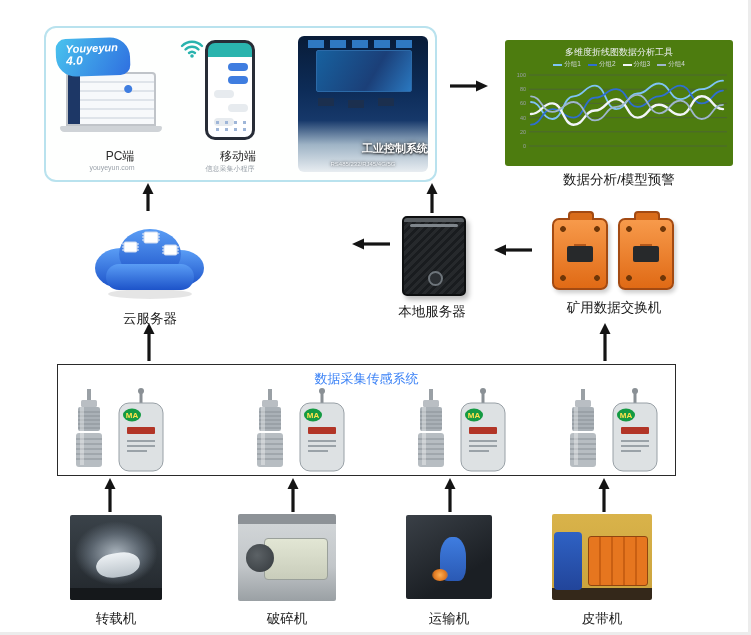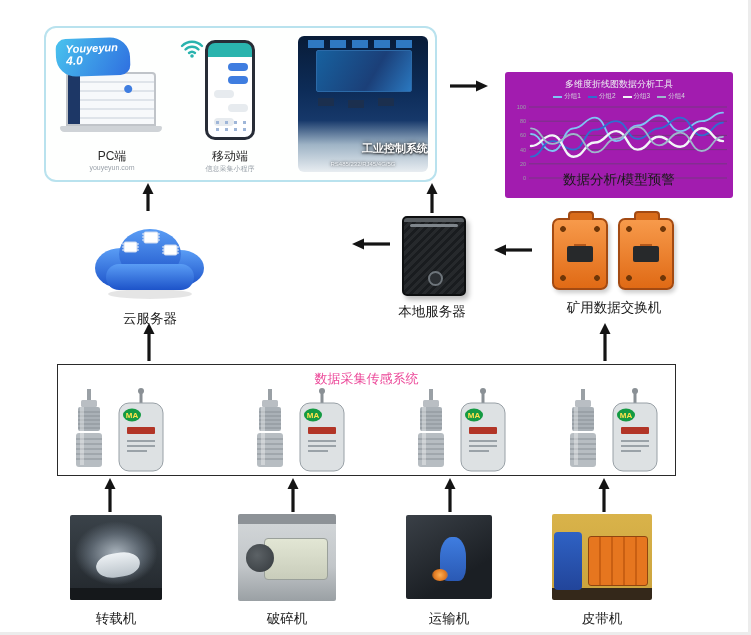--- a/index.html
+++ b/index.html
@@ -3,21 +3,21 @@
 <meta charset="utf-8">
 <style>
   html,body{margin:0;padding:0;background:#fff;}
   body{width:751px;height:635px;font-family:"Liberation Sans","DejaVu Sans",sans-serif;}
   .canvas{position:relative;width:751px;height:635px;background:#fff;overflow:hidden;
           box-shadow:inset -3px -3px 0 #ececec;}
   
   .top-box{position:absolute;left:44px;top:26px;width:389px;height:152px;background:#fefffe;
            border:2px solid #b9e2ee;border-radius:12px;}
   .tile{position:absolute;top:8px;height:138px;}
-  .tile-label{position:absolute;top:112px;left:0;width:100%;text-align:center;
+  .tile-label{position:absolute;top:112px;left:8px;width:100%;text-align:center;
               font-size:12px;color:#2b2b2b;}
   .tile-sub{position:absolute;top:128px;left:0;width:100%;text-align:center;
             font-size:7px;color:#9aa2aa;}
   
   .pc-tile{left:8px;width:116px;}
   .banner{position:absolute;left:2px;top:2px;width:74px;height:38px;z-index:2;
           background:linear-gradient(120deg,#49c3ee,#2f6fe0);
           border-radius:10px 20px 10px 20px;transform:rotate(-2deg);
           color:#fff;font-style:italic;font-weight:bold;padding:4px 0 0 10px;box-sizing:border-box;}
   .banner .b1{font-size:11px;line-height:12px;}
@@ -50,22 +50,22 @@
   .ind-photo::before{content:"";position:absolute;left:18px;top:14px;width:94px;height:40px;
       background:linear-gradient(120deg,#17619f,#1b3f78 60%,#2a78c0);border:1px solid #2c6aa8;border-radius:2px;}
   .ind-photo::after{content:"";position:absolute;left:10px;top:4px;width:16px;height:8px;background:#2f79c2;
       box-shadow:22px 0 0 #2f79c2,44px 0 0 #2f79c2,66px 0 0 #2f79c2,88px 0 0 #2f79c2,
                  10px 58px 0 #1b2f4e,40px 60px 0 #1b2f4e,70px 58px 0 #1b2f4e;}
   .ind-label{position:absolute;left:0;bottom:16px;width:100%;text-align:right;z-index:3;
       font-size:11px;font-weight:bold;color:#fff;text-shadow:0 0 4px rgba(0,0,0,.85),0 1px 2px rgba(0,0,0,.8);}
   .ind-sub{position:absolute;left:0;bottom:5px;width:100%;text-align:center;z-index:3;
       font-size:6px;color:#f0f4f8;text-shadow:0 0 3px rgba(0,0,0,.85);}
   
-  .chart-panel{position:absolute;left:505px;top:40px;width:228px;height:126px;background:#a21caf;
-               border-radius:3px;overflow:hidden;margin-top:32px;}
+  .chart-panel{position:absolute;left:505px;top:40px;width:228px;height:126px;background:#4d7c0f;
+               border-radius:3px;overflow:hidden;}
   .chart-title{padding-top:6px;text-align:center;font-size:9px;color:#eef1f4;}
   .chart-legend{height:11px;display:flex;justify-content:center;gap:7px;align-items:center;}
   .legend-item{display:flex;align-items:center;font-size:6.5px;color:#d5dadf;}
   .legend-item i{display:inline-block;width:9px;height:2px;margin-right:2px;}
   .chart-caption{position:absolute;left:517px;top:171px;width:204px;text-align:center;
                  font-size:13.5px;color:#1a1a1a;}
   
   .node-label{position:absolute;font-size:13.5px;color:#1a1a1a;text-align:center;}
   
   .cloud{position:absolute;left:88px;top:212px;}
@@ -90,21 +90,21 @@
         linear-gradient(180deg,#f79a4b,#e06a15);
       box-shadow:2px 3px 4px rgba(0,0,0,.2);}
   .switch-unit::before{content:"";position:absolute;top:-9px;left:14px;width:22px;height:7px;
       background:#d96c1a;border:2px solid #a34a12;border-bottom:none;border-radius:4px 4px 0 0;}
   .switch-unit::after{content:"";position:absolute;top:26px;left:13px;width:26px;height:16px;
       background:#27292b;border-radius:2px;box-shadow:0 -9px 0 -7px #b5581a,0 22px 0 -13px #b5581a;}
   
   .sensor-box{position:absolute;left:57px;top:364px;width:619px;height:112px;box-sizing:border-box;
       border:1.5px solid #2a2a2a;background:#fff;}
   .sensor-box-title{position:absolute;top:5px;left:0;width:100%;text-align:center;
-      font-size:13px;font-weight:500;color:#ec4899;}
+      font-size:13px;font-weight:500;color:#3b82f6;}
   .sensor-pair{position:absolute;top:22px;}
   
   .photo{position:absolute;overflow:hidden;border-radius:2px;}
   .m1{left:70px;top:515px;width:92px;height:85px;
       background:radial-gradient(60% 50% at 50% 45%,#aab4bd 0%,#5c6670 45%,transparent 75%),
                  linear-gradient(#3a4249,#22272c);}
   .m1::before{content:"";position:absolute;left:26px;top:38px;width:44px;height:24px;
       background:linear-gradient(#eef2f5,#b9c2c9);border-radius:45%/55%;transform:rotate(-8deg);}
   .m1::after{content:"";position:absolute;left:0;bottom:0;width:100%;height:12px;background:#15181b;}
   .m2{left:238px;top:514px;width:98px;height:87px;

